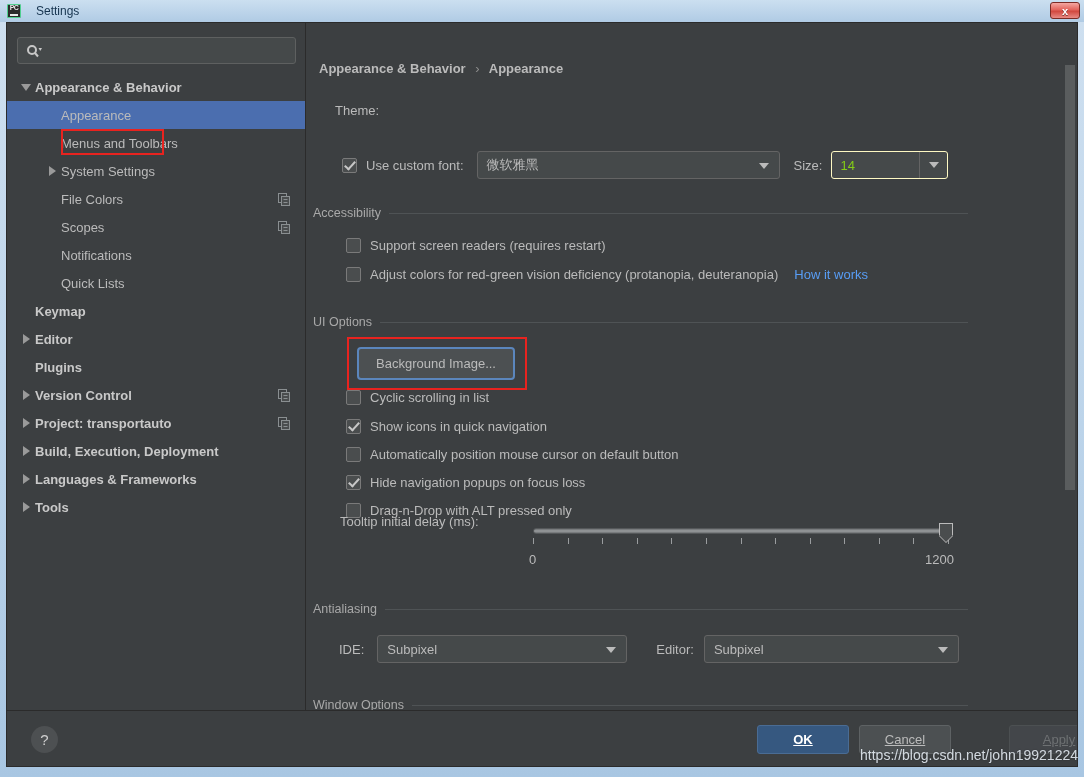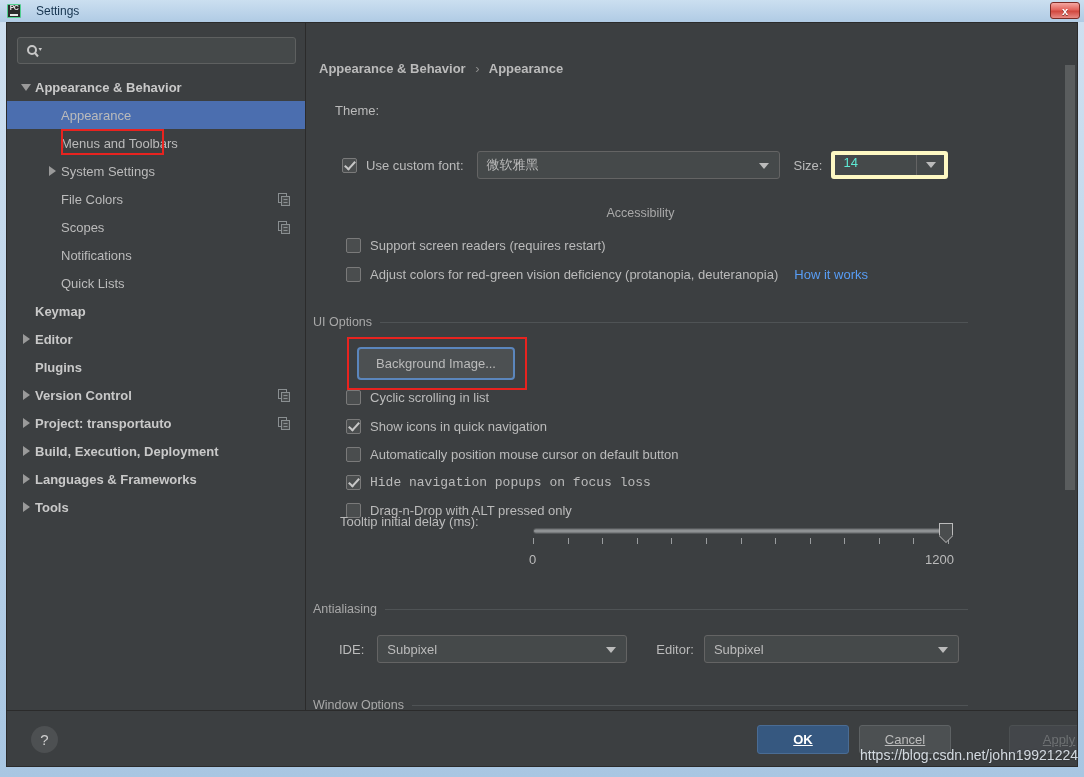--- a/index.html
+++ b/index.html
@@ -119,23 +119,23 @@
     height: 28px; display: flex; align-items: center;
     color: #bbbbbb; font-size: 13px; padding-left: 9px;
   }
   .combo .arrow {
     position: absolute; right: 10px; top: 50%; margin-top: -2px;
     width: 0; height: 0; border-style: solid;
     border-width: 6px 5px 0 5px;
     border-color: #bbbbbb transparent transparent transparent;
   }
   .spinner-box {
-    position: relative; background: #45494a; border: 4px solid #fef9c3;
-    border-radius: 3px; height: 28px; display: flex; 
-    color: #5eead4; font-size: 13px; padding-left: 8px;
+    position: relative; background: #45494a; border: 1px solid #fef9c3;
+    border-radius: 3px; height: 28px; display: flex; align-items: center;
+    color: #84cc16; font-size: 13px; padding-left: 8px;
   }
   .spinner-btn {
     position: absolute; right: 0; top: 0; bottom: 0; width: 28px;
     border-left: 1px solid #646464;
     display: flex; align-items: center; justify-content: center;
   }
 
   .cb {
     width: 15px; height: 15px; flex: none;
     background: #4a4d4e; border: 1px solid #7a7a7a; border-radius: 2px;
@@ -391,21 +391,21 @@
         </div>
         <span class="lbl" style="margin-left:14px;">Size:</span>
         <div class="spinner-box" style="width:117px; margin-left:9px;">
           <span>14</span>
           <span class="spinner-btn">
             <span style="width:0;height:0;border-style:solid;border-width:6px 5px 0 5px;border-color:#bbbbbb transparent transparent transparent;"></span>
           </span>
         </div>
       </div>
 
-      <div class="section" style="left:6px; top:183px;flex-direction:column;">
+      <div class="section" style="left:6px; top:183px;">
         <span class="sname">Accessibility</span>
         <span class="sline"></span>
       </div>
       <div class="row" style="left:39px; top:215px;">
         <span class="cb"></span>
         <span class="cb-label">Support screen readers (requires restart)</span>
       </div>
       <div class="row" style="left:39px; top:244px;">
         <span class="cb"></span>
         <span class="cb-label">Adjust colors for red-green vision deficiency (protanopia, deuteranopia)</span>
@@ -425,21 +425,21 @@
         <span class="cb-label">Cyclic scrolling in list</span>
       </div>
       <div class="row" style="left:39px; top:396px;">
         <span class="cb checked"></span>
         <span class="cb-label">Show icons in quick navigation</span>
       </div>
       <div class="row" style="left:39px; top:424px;">
         <span class="cb"></span>
         <span class="cb-label">Automatically position mouse cursor on default button</span>
       </div>
-      <div class="row" style="left:39px; top:452px;font-family:Liberation Mono, monospace;">
+      <div class="row" style="left:39px; top:452px;">
         <span class="cb checked"></span>
         <span class="cb-label">Hide navigation popups on focus loss</span>
       </div>
       <div class="row" style="left:39px; top:480px;">
         <span class="cb"></span>
         <span class="cb-label">Drag-n-Drop with ALT pressed only</span>
       </div>
 
       <div class="lbl" style="position:absolute; left:33px; top:491px;">Tooltip initial delay (ms):</div>
       <div class="slider-track" style="left:226px; top:505px; width:416px;"></div>

